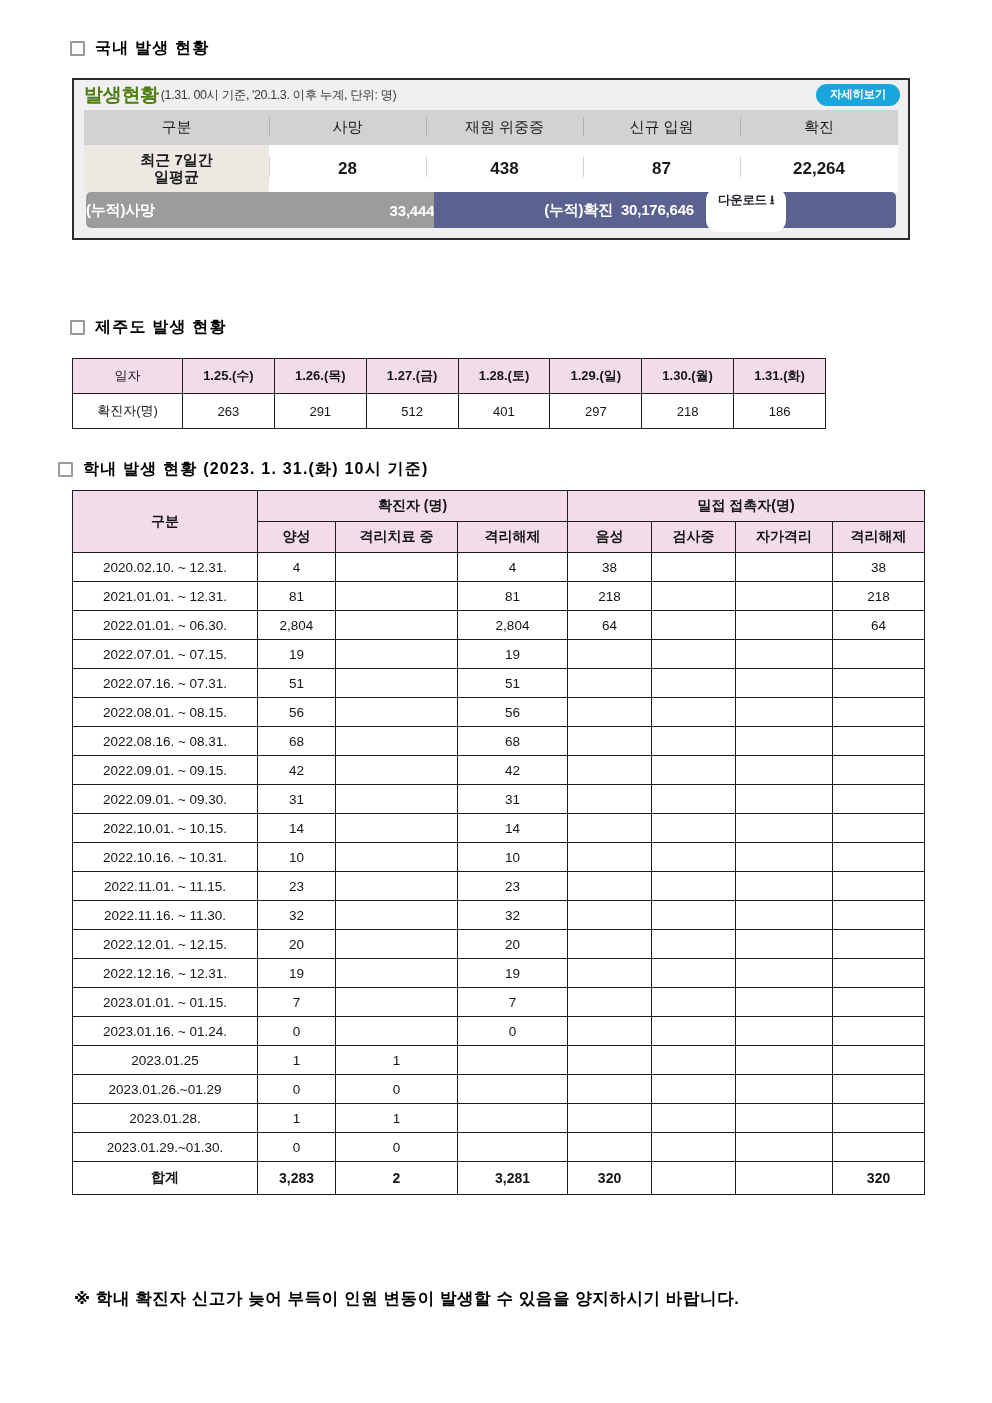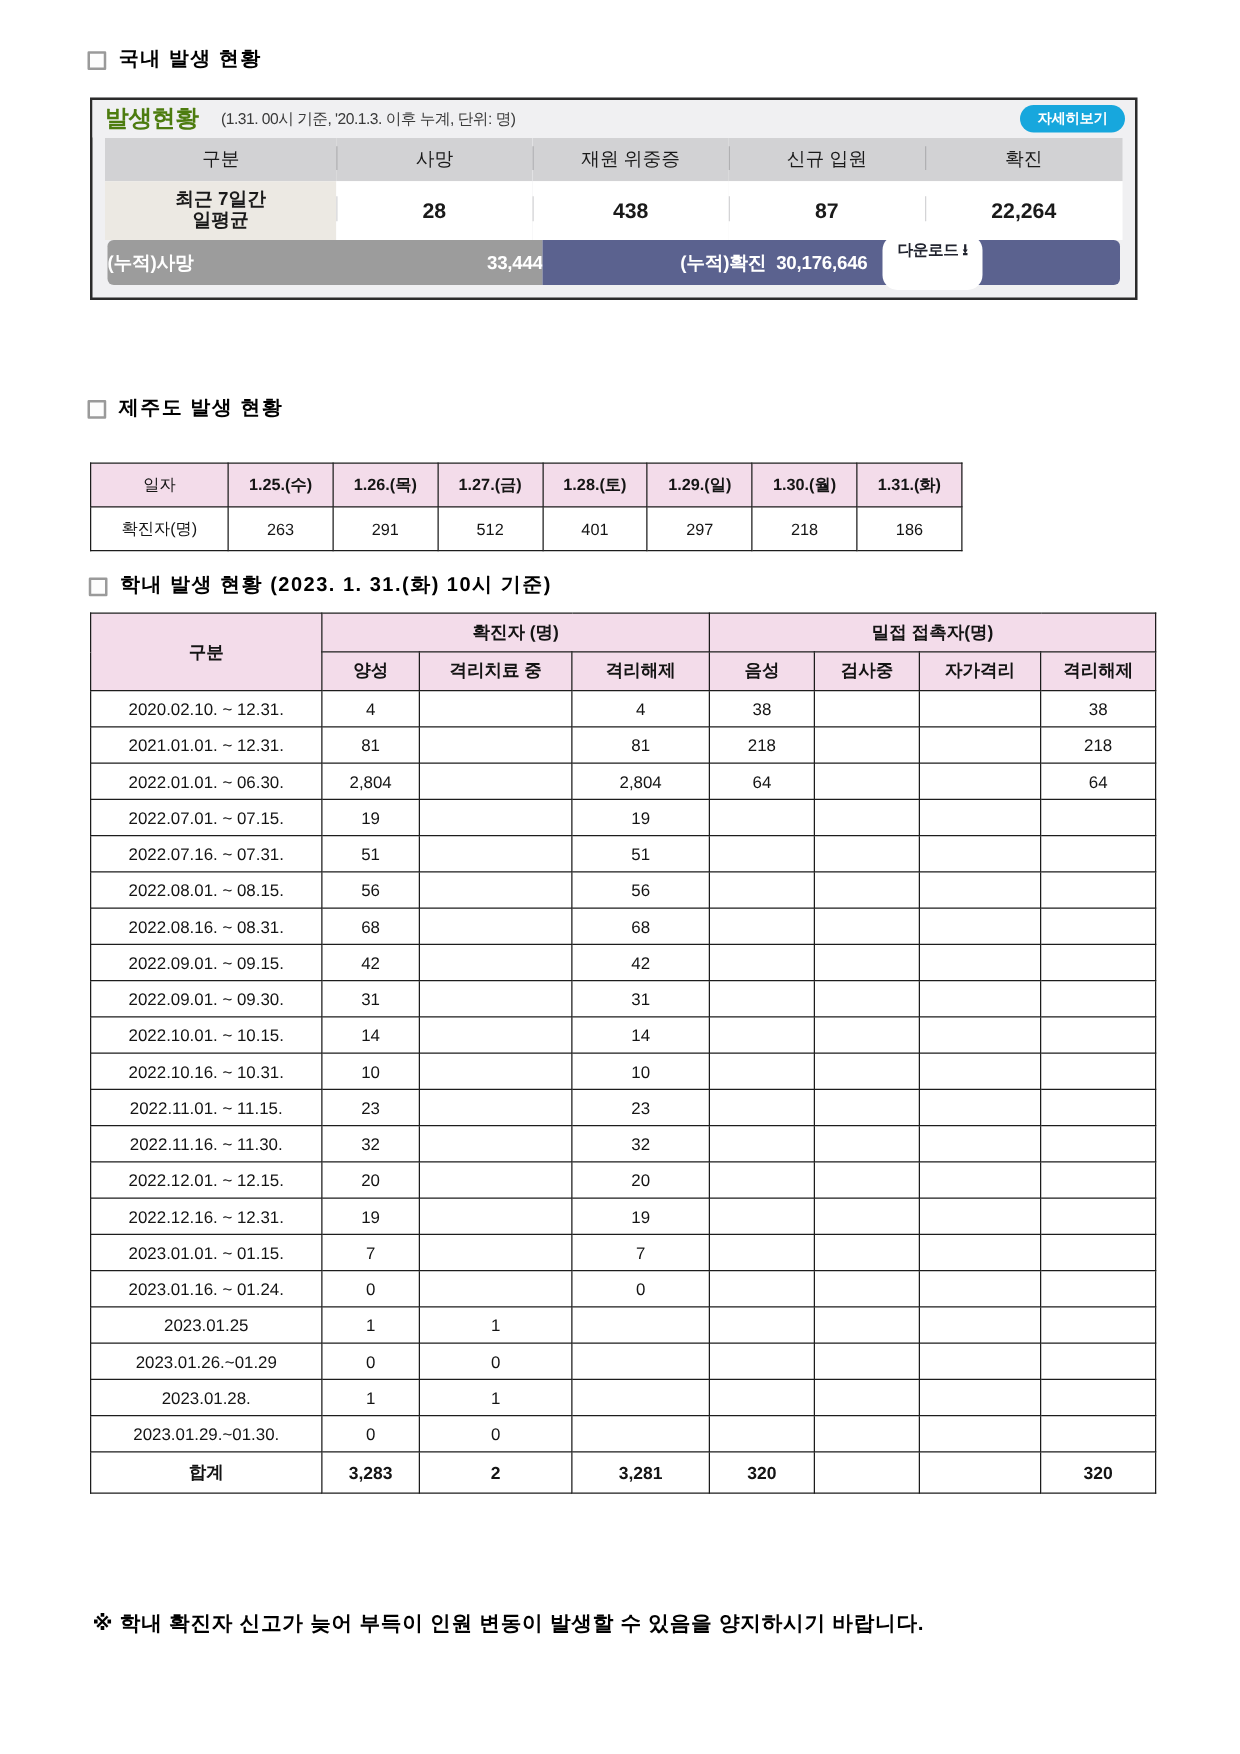--- a/index.html
+++ b/index.html
@@ -65,21 +65,21 @@
   }
   .card1-title {
     font-size: 19px;
     font-weight: bold;
     color: #4d7c0f;
     letter-spacing: -0.3px;
   }
   .card1-sub {
     font-size: 12.5px;
     color: #3a3a3a;
-    margin-left: 18px;
+    margin-left: 2px;
     letter-spacing: -0.4px;
     font-weight: normal;
   }
   .pill-detail {
     margin-left: auto;
     background: #17a7dd;
     color: #ffffff;
     font-size: 11.5px;
     font-weight: bold;
     border-radius: 11px;
@@ -172,22 +172,21 @@
     padding: 3px 12px 20px;
     letter-spacing: -0.3px;
     white-space: nowrap;
   }
 
   
   .t2wrap { position: absolute; left: 72px; top: 358px; }
   table.t2 {
     border-collapse: collapse;
     table-layout: fixed;
-    width: 698px;
-    margin-top: 12px;
+    width: 754px;
   }
   table.t2 th, table.t2 td {
     border: 1px solid #1c1c1c;
     height: 32px;
     text-align: center;
     font-size: 13px;
     color: #151515;
   }
   table.t2 th {
     background: #f3dcea;
@@ -233,21 +232,21 @@
     left: 74px;
     top: 1288px;
     font-size: 16.5px;
     font-weight: bold;
     letter-spacing: 0.6px;
     white-space: nowrap;
   }
 
   .h1pos { position: absolute; left: 70px; top: 40px; }
   .h2pos { position: absolute; left: 70px; top: 319px; }
-  .h3pos { position: absolute; left: 71px; top: 461px; }
+  .h3pos { position: absolute; left: 58px; top: 461px; }
 </style>
 </head>
 <body>
 
 <div class="page">
 
   <div class="section-head h1pos">
     <span class="chk"></span>
     <span class="section-title">국내 발생 현황</span>
   </div>

